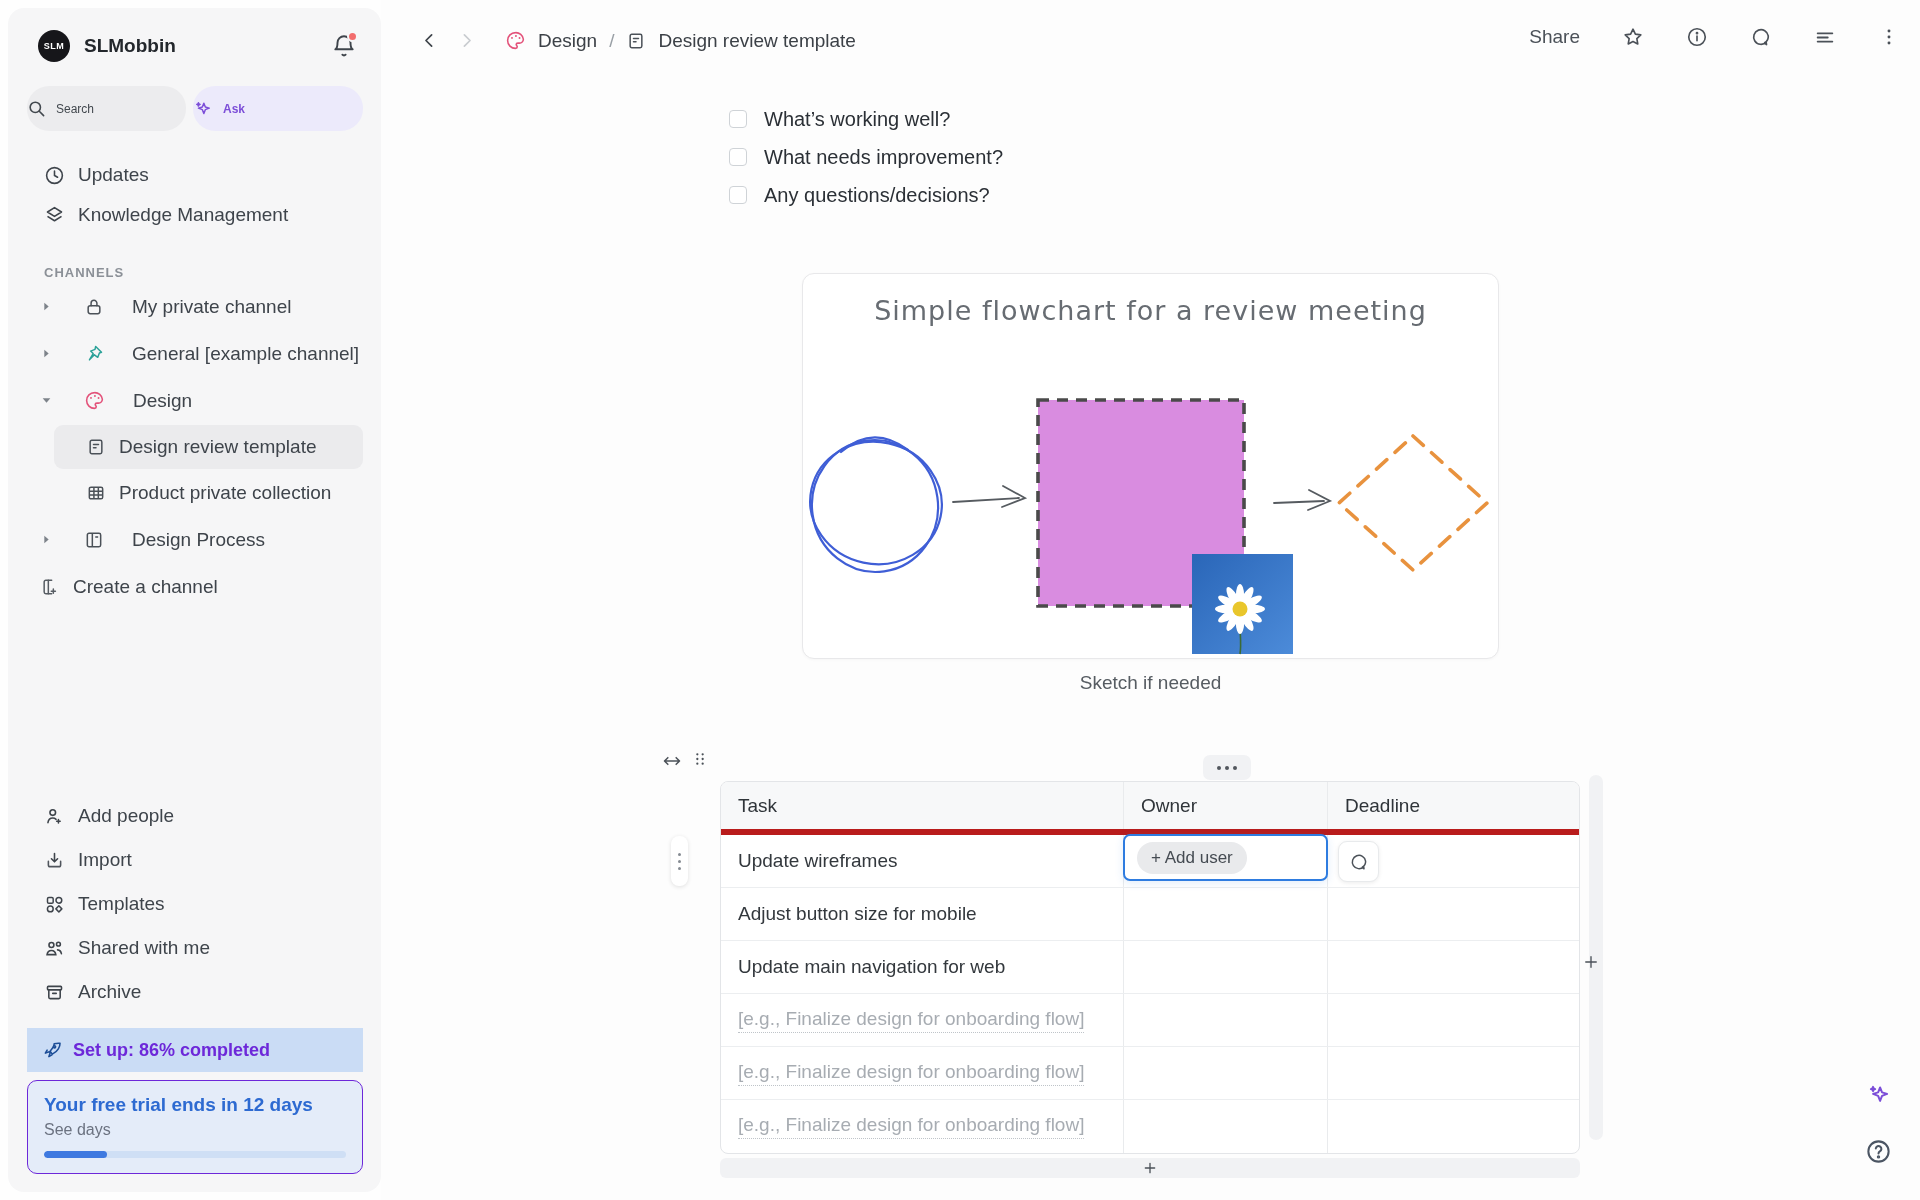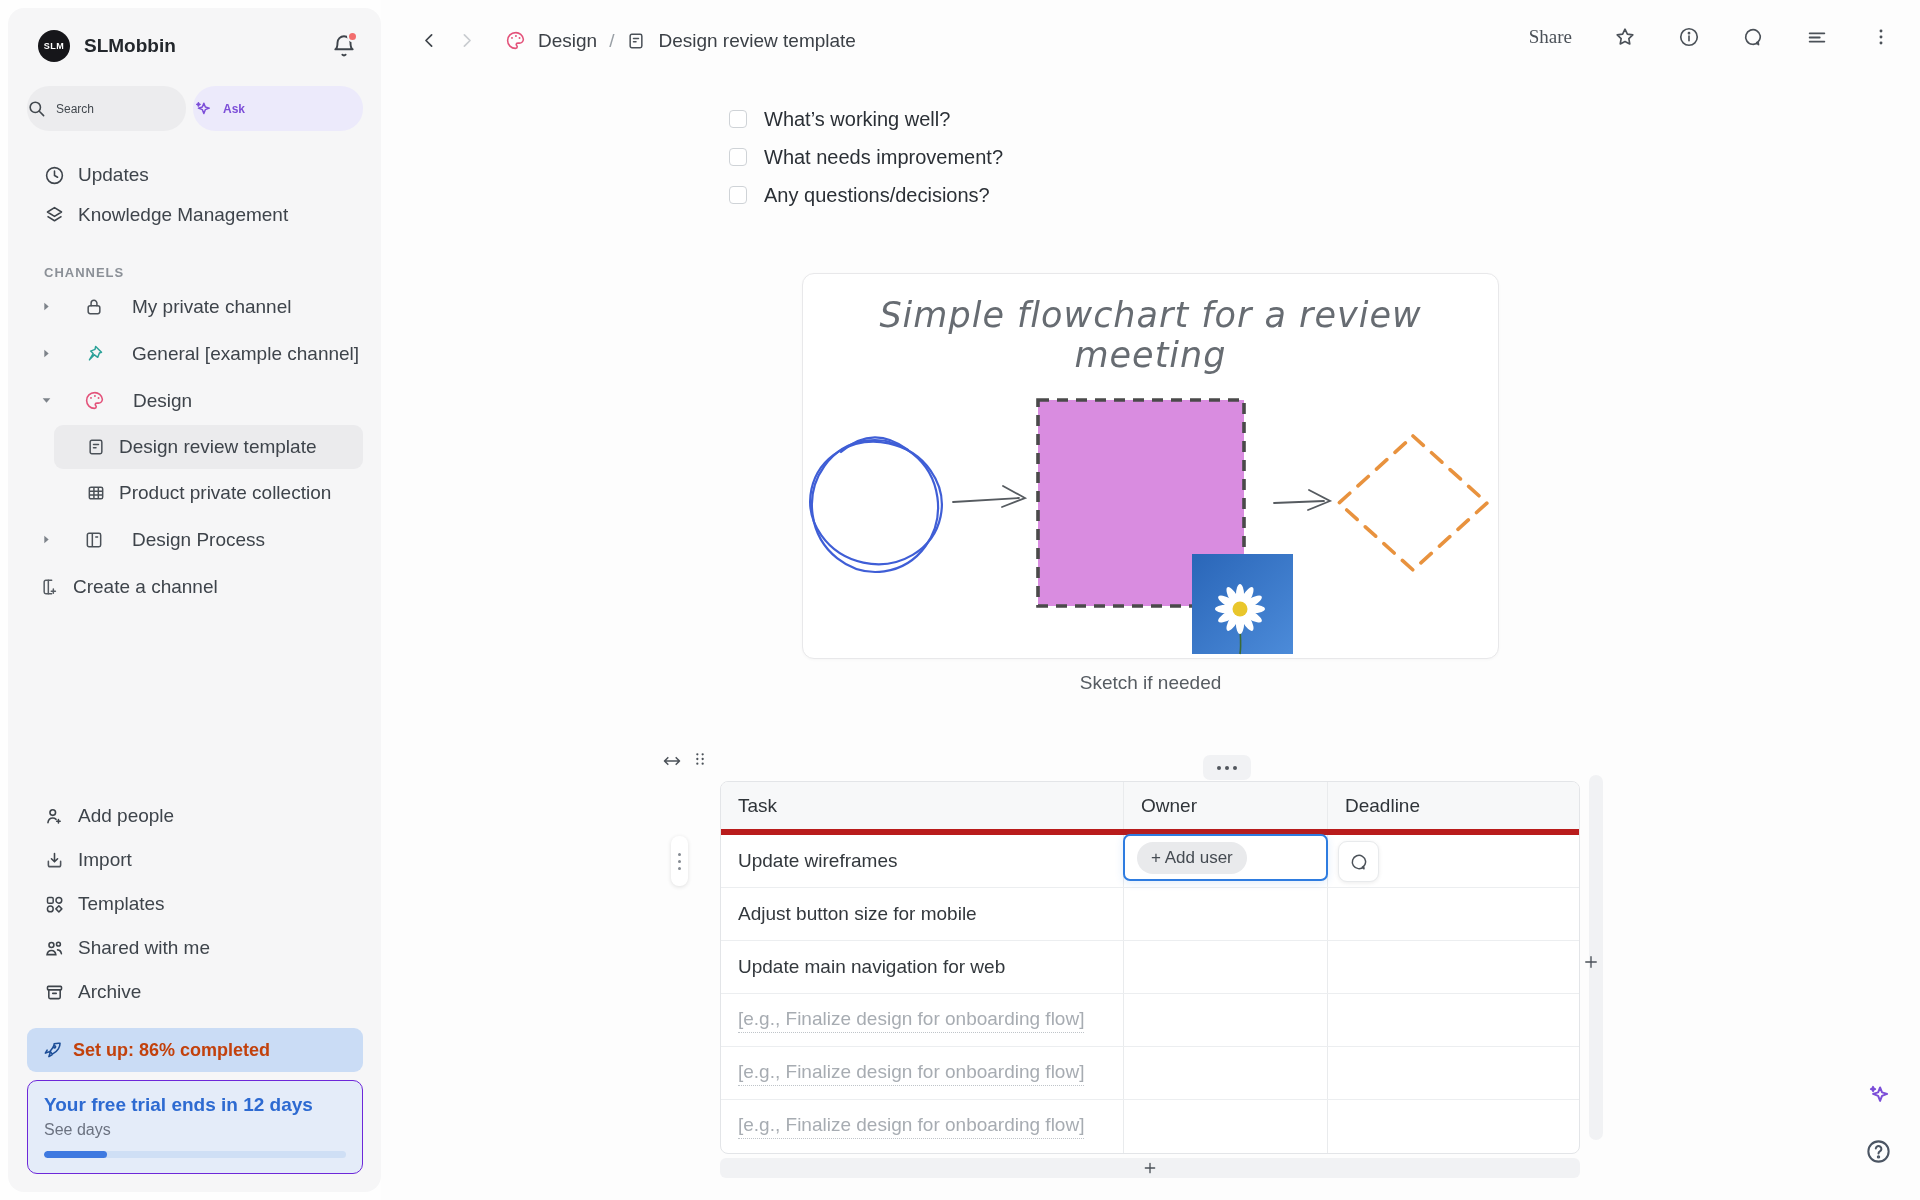--- a/index.html
+++ b/index.html
@@ -31,53 +31,53 @@
                 letter-spacing:1px; color:#8b9097; display:flex; align-items:center; }
   .chan-row { display:flex; align-items:center; height:47px; padding-left:32px; gap:16px;
               font-size:19px; color:#3e444b; cursor:pointer; }
   .chev { width:14px; margin-right:14px; color:#7d838a; display:flex; }
   .chan-row .cicon { margin-right:12px; display:flex; }
   .chan-child { display:flex; align-items:center; height:44px; margin:1px 18px 1px 46px;
                 padding-left:32px; gap:13px; font-size:19px; color:#3e444b; border-radius:9px; cursor:pointer; }
   .chan-child.selected { background:#ebebed; }
   .sb-grow { flex:1; }
   .sb-foot .sb-item { height:44px; }
-  .setup-banner { margin:14px 18px 0 19px; height:44px; background:#cadcf5; border-radius:9px;
-                  display:flex; align-items:center; padding-left:14px; gap:11px; color:#c2410c;
+  .setup-banner { margin:14px 18px 0 19px; height:44px; background:#cadcf5; border-radius:0;
+                  display:flex; align-items:center; padding-left:14px; gap:11px; color:#6d28d9;
                   font-size:18px; font-weight:600; cursor:pointer; }
   .trial-card { margin:8px 18px 18px 19px; background:#e4ecf9; border:1px solid #6d28d9;
                 border-radius:10px; padding:13px 16px 15px 16px; cursor:pointer; }
   .trial-title { color:#2d6ad1; font-size:19px; font-weight:bold; }
   .trial-link { color:#6b7280; font-size:16px; margin-top:5px; }
   .trial-track { margin-top:12px; height:7px; border-radius:4px; background:#cfdff5; overflow:hidden; }
   .trial-fill { height:100%; border-radius:4px; background:#3e79e0; width:21%; }
 
   
   .main { position:absolute; left:381px; top:0; width:1539px; height:1200px; background:#fdfdfd; }
   .crumbs { position:absolute; left:36px; top:28px; display:flex; align-items:center; gap:12px;
             font-size:19px; color:#3c4147; }
   .crumbs .navchev { display:flex; padding:4px; cursor:pointer; }
   .crumbs .disabled { color:#c9ccd0; }
   .crumb-sep { color:#9aa0a6; }
-  .topbar-right { position:absolute; right:28px; top:26px; display:flex; align-items:center; gap:42px;
-                  color:#4b5158;font-family:Liberation Serif, serif; }
+  .topbar-right { position:absolute; right:20px; top:26px; display:flex; align-items:center; gap:42px;
+                  color:#4b5158; }
   .share { font-size:19px; cursor:pointer; }
   .tb-ico { display:flex; cursor:pointer; }
 
   
   .checklist { position:absolute; left:348px; top:104px; }
   .chk-row { display:flex; align-items:center; height:30px; margin-bottom:8px; font-size:20px; color:#2b3036; }
   .chk-box { width:18px; height:18px; border:1.5px solid #cfd3d7; border-radius:4px; background:#fff;
              margin-right:17px; cursor:pointer; }
 
   
   .canvas-card { position:absolute; left:421px; top:273px; width:697px; height:386px; background:#fff;
                  border:1px solid #e8e8ea; border-radius:12px; box-shadow:0 1px 3px rgba(0,0,0,.03); }
-  .canvas-title { position:absolute; left:0; top:21px; width:100%; text-align:center; font-size:35px;
-                  font-style:italic; color:#676c72; letter-spacing:1px; font-family:"DejaVu Sans", sans-serif; }
+  .canvas-title { position:absolute; left:0; top:21px; width:100%; text-align:center; font-size:27px;
+                  color:#676c72; letter-spacing:1px; font-family:"DejaVu Sans", sans-serif; }
   .canvas-caption { position:absolute; left:421px; top:672px; width:697px; text-align:center;
                     font-size:19px; color:#565c62; }
 
   
   .table-wrap { position:absolute; left:339px; top:781px; width:860px; }
   .tbl { width:860px; background:#fff; border:1px solid #e3e5e8; border-radius:8px; overflow:hidden; }
   .trow { display:grid; grid-template-columns:403px 204px 253px; }
   .trow > div { border-right:1px solid #e9ebed; display:flex; align-items:center; padding-left:17px; }
   .trow > div:last-child { border-right:none; }
   .thead { height:53px; background:#f7f8f9; font-size:19px; color:#2f3439; border-bottom:6px solid #b91c1c; }

